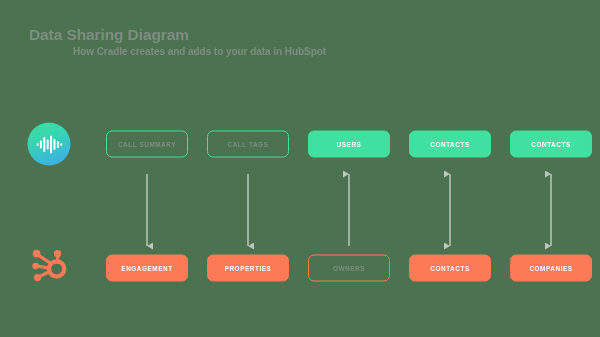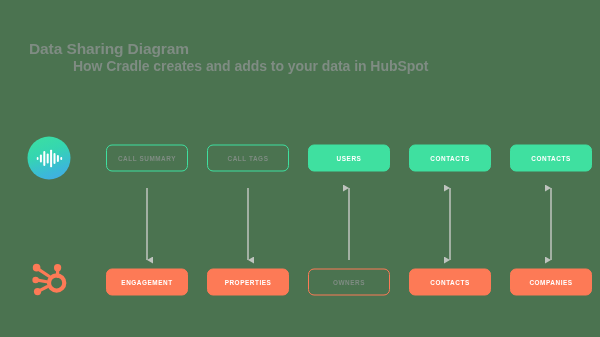--- a/index.html
+++ b/index.html
@@ -11,39 +11,38 @@
     height: 337px;
     background: #4b7350;
     font-family: "Liberation Sans", sans-serif;
     overflow: hidden;
     position: relative;
   }
 
   #canvas {
     position: absolute;
     inset: 0;
-    margin-top: 14px;
   }
 
   
   .header {
     position: absolute;
     left: 29px;
     top: 26px;
   }
   .title {
     font-size: 15.5px;
     font-weight: bold;
     color: #7f8c83;
     letter-spacing: -0.1px;
     line-height: 18px;
     white-space: nowrap;
   }
   .subtitle {
-    font-size: 14px;
+    font-size: 10px;
     font-weight: bold;
     color: #7f8c83;
     letter-spacing: -0.05px;
     line-height: 12px;
     margin-top: 2px;
     white-space: nowrap;
     padding-left: 44px;
   }
 
   

